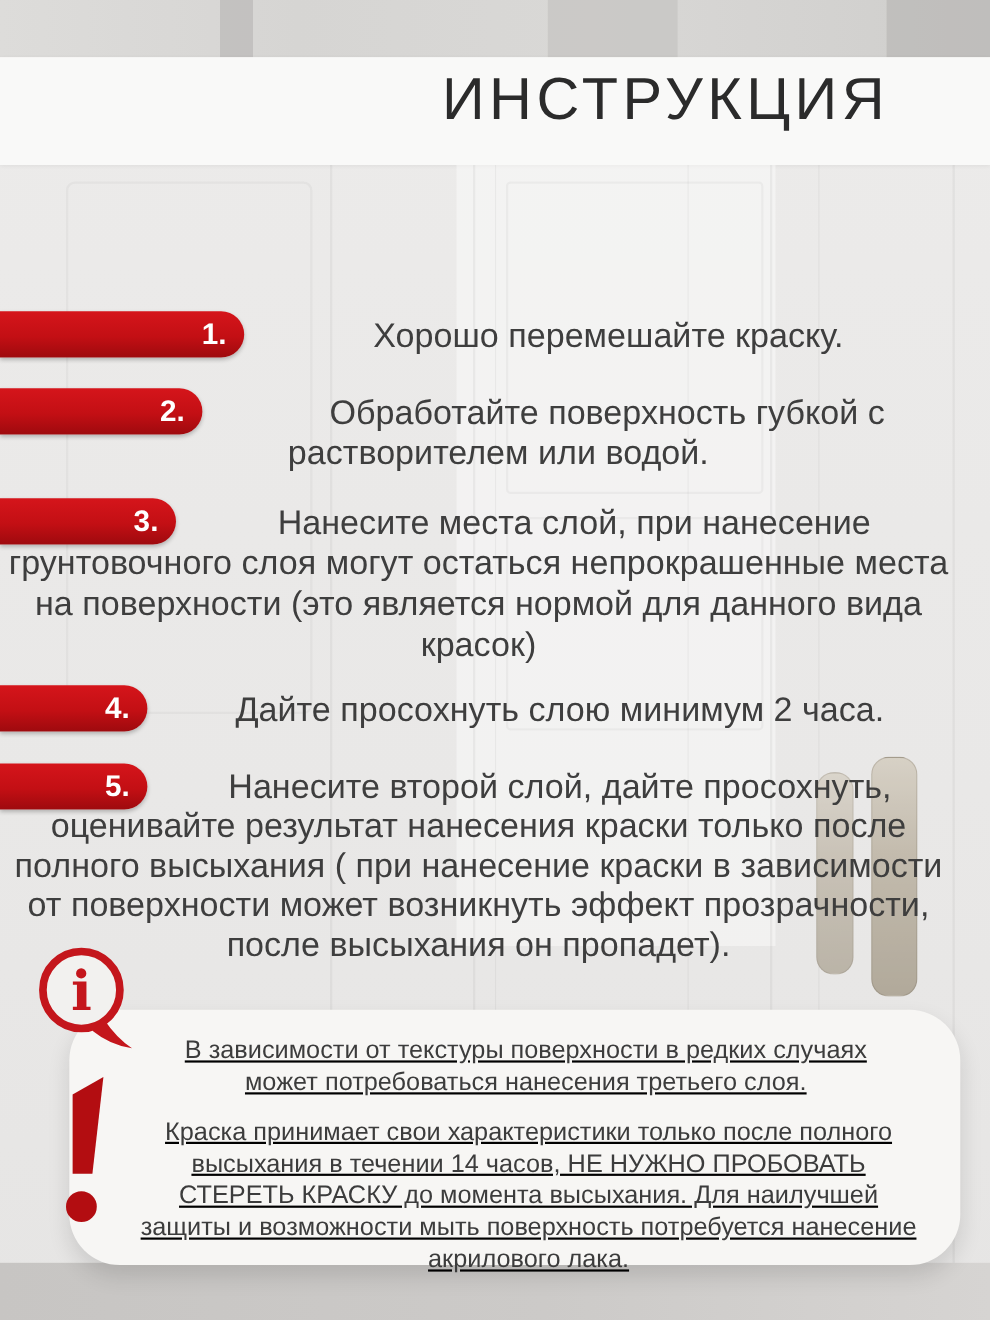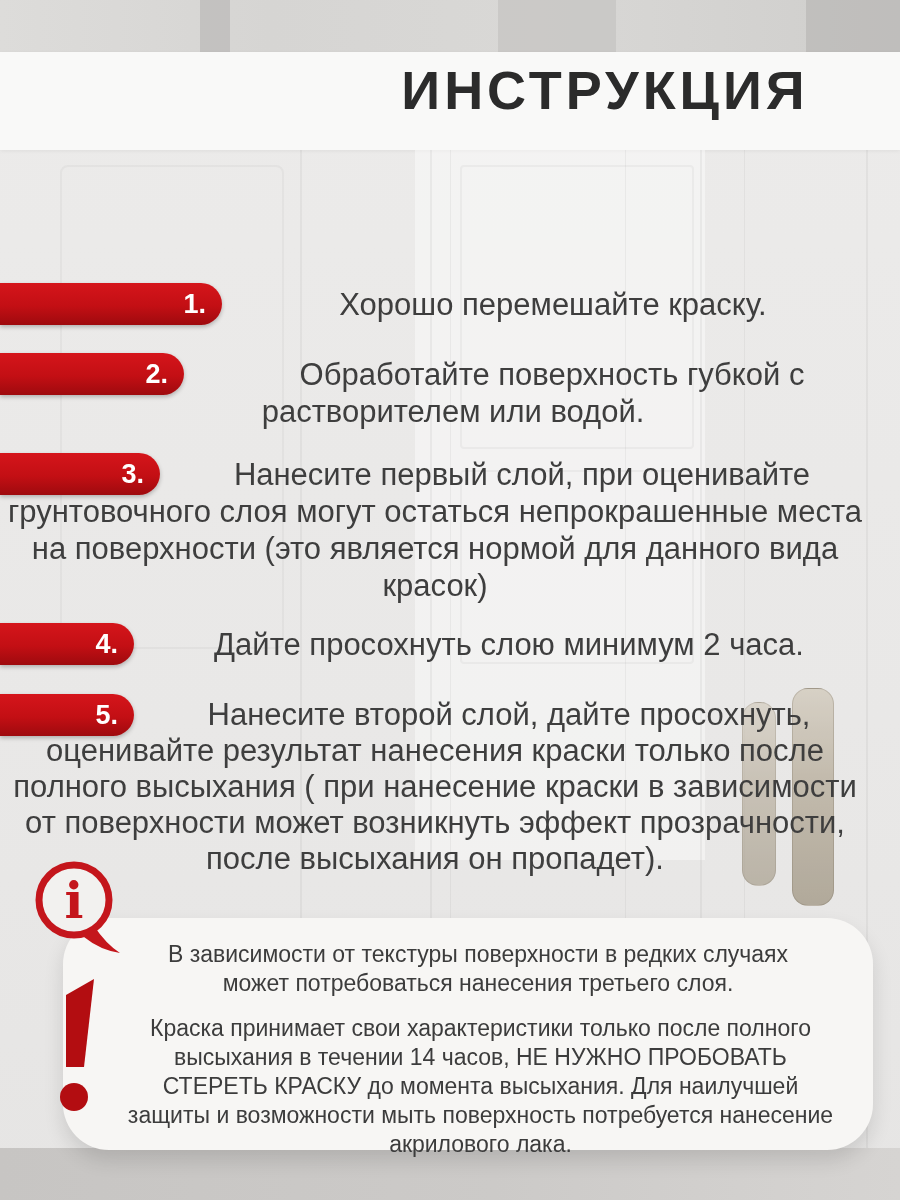--- a/index.html
+++ b/index.html
@@ -39,21 +39,21 @@
   .logo{position:absolute;left:48px;top:50px;}
   .logo-text{font-size:52px;font-weight:800;letter-spacing:-1px;color:#1e1e1e;line-height:52px;}
   .logo-apostrophe{color:#d8161d;}
   .logo-stripe{position:relative;width:225px;height:25px;margin-top:7px;overflow:hidden;}
   .stripe-piece{position:absolute;top:0;height:25px;transform:skewX(-45deg);transform-origin:top left;}
   .stripe-yellow{left:-30px;width:142px;background:#ffd200;}
   .stripe-red{left:112px;width:82px;background:#d8161d;}
   .stripe-black{left:194px;width:140px;background:#262626;}
 
   .doc-title{position:absolute;left:330px;right:20px;top:60px;text-align:center;
-             font-size:54px;font-weight:700;letter-spacing:4px;color:#2b2b2b;line-height:60px;}
+             font-size:54px;font-weight:400;letter-spacing:4px;color:#2b2b2b;line-height:60px;}
 
   .warning{position:absolute;left:20px;right:20px;top:188px;text-align:center;
            color:#c0363b;font-weight:bold;font-size:30px;line-height:34px;letter-spacing:-0.5px;}
 
   .steps{position:absolute;left:0;right:0;top:286px;}
   .step{position:relative;}
   .step-text{margin:0;text-align:center;color:#3e3e3e;font-size:31px;line-height:37px;
              padding:0 30px 0 0;}
   .pill{position:absolute;left:0;top:-3px;height:42px;border-radius:0 21px 21px 0;
         background:linear-gradient(180deg,#d5151b 0%,#c30f14 55%,#9e0a0e 100%);
@@ -63,21 +63,21 @@
   .step1 .pill{width:222px;} .step1 .step-text{text-indent:236px;}
   .step2 .pill{width:184px;} .step2 .step-text{text-indent:198px;margin-left:36px;}
   .step3 .pill{width:160px;} .step3 .step-text{text-indent:174px;}
   .step4 .pill{width:134px;} .step4 .step-text{text-indent:148px;}
   .step5 .pill{width:134px;} .step5 .step-text{text-indent:148px;line-height:36px;}
   .step1{margin-bottom:33px;} .step2{margin-bottom:26px;} .step3{margin-bottom:22px;}
   .step4{margin-bottom:34px;}
 
   .info-box{position:absolute;left:63px;top:918px;width:810px;height:232px;
             background:#f7f6f4;border-radius:46px;
-            box-shadow:0 10px 20px rgba(0,0,0,.12);}
+            box-shadow:0 10px 20px rgba(0,0,0,.12);text-decoration:underline;}
   .info-p{margin:0;text-align:center;color:#3c3c3c;font-size:23px;line-height:29px;}
   .info-p1{padding:22px 60px 0 80px;}
   .info-p2{padding:16px 35px 0 60px;}
 
   .info-bubble{position:absolute;left:28px;top:858px;width:100px;height:100px;z-index:2;}
   .excl-mark{position:absolute;left:52px;top:975px;width:48px;height:145px;z-index:2;}
 </style>
 </head>
 <body>
 
@@ -118,21 +118,21 @@
       <div class="step step1">
         <div class="pill">1.</div>
         <p class="step-text">Хорошо перемешайте краску.</p>
       </div>
       <div class="step step2">
         <div class="pill">2.</div>
         <p class="step-text">Обработайте поверхность губкой с растворителем или водой.</p>
       </div>
       <div class="step step3">
         <div class="pill">3.</div>
-        <p class="step-text">Нанесите первый слой, при оценивайте грунтовочного слоя могут остаться непрокрашенные места на поверхности (это является нормой для данного вида красок)</p>
+        <p class="step-text">Нанесите места слой, при нанесение грунтовочного слоя могут остаться непрокрашенные места на поверхности (это является нормой для данного вида красок)</p>
       </div>
       <div class="step step4">
         <div class="pill">4.</div>
         <p class="step-text">Дайте просохнуть слою минимум 2 часа.</p>
       </div>
       <div class="step step5">
         <div class="pill">5.</div>
         <p class="step-text">Нанесите второй слой, дайте просохнуть, оценивайте результат нанесения краски только после полного высыхания ( при нанесение краски в зависимости от поверхности может возникнуть эффект прозрачности, после высыхания он пропадет).</p>
       </div>
     </div>

